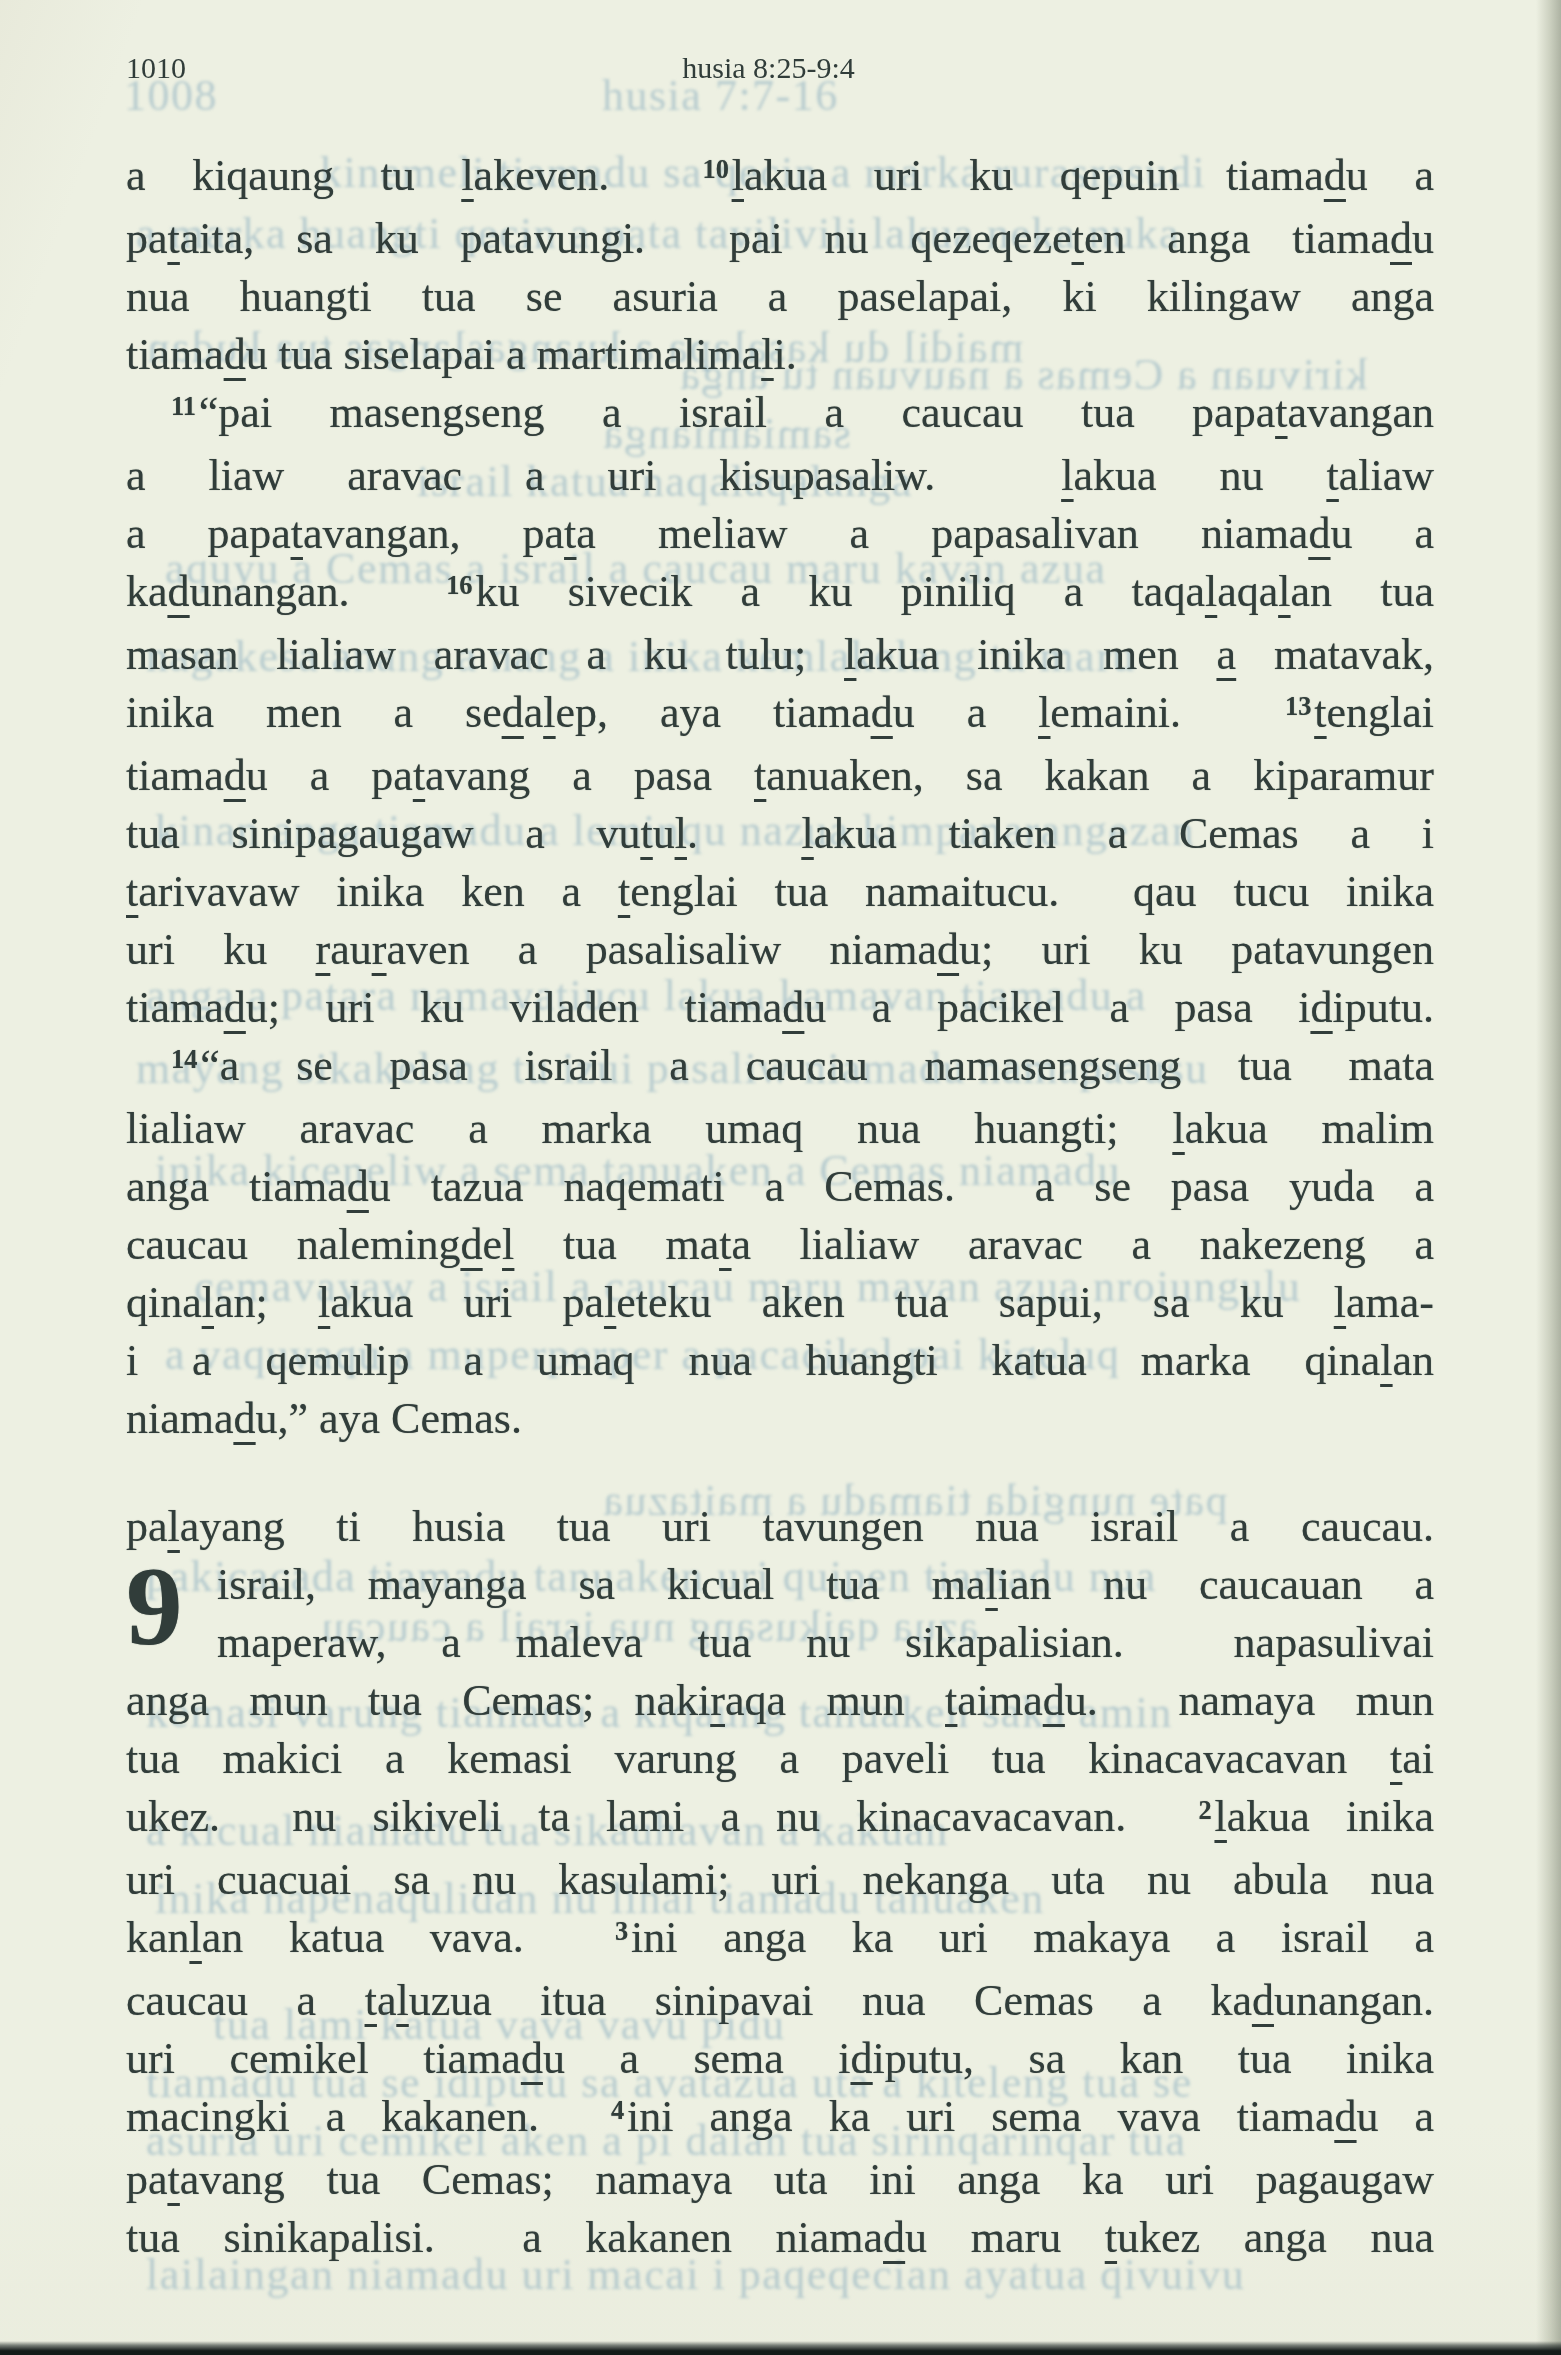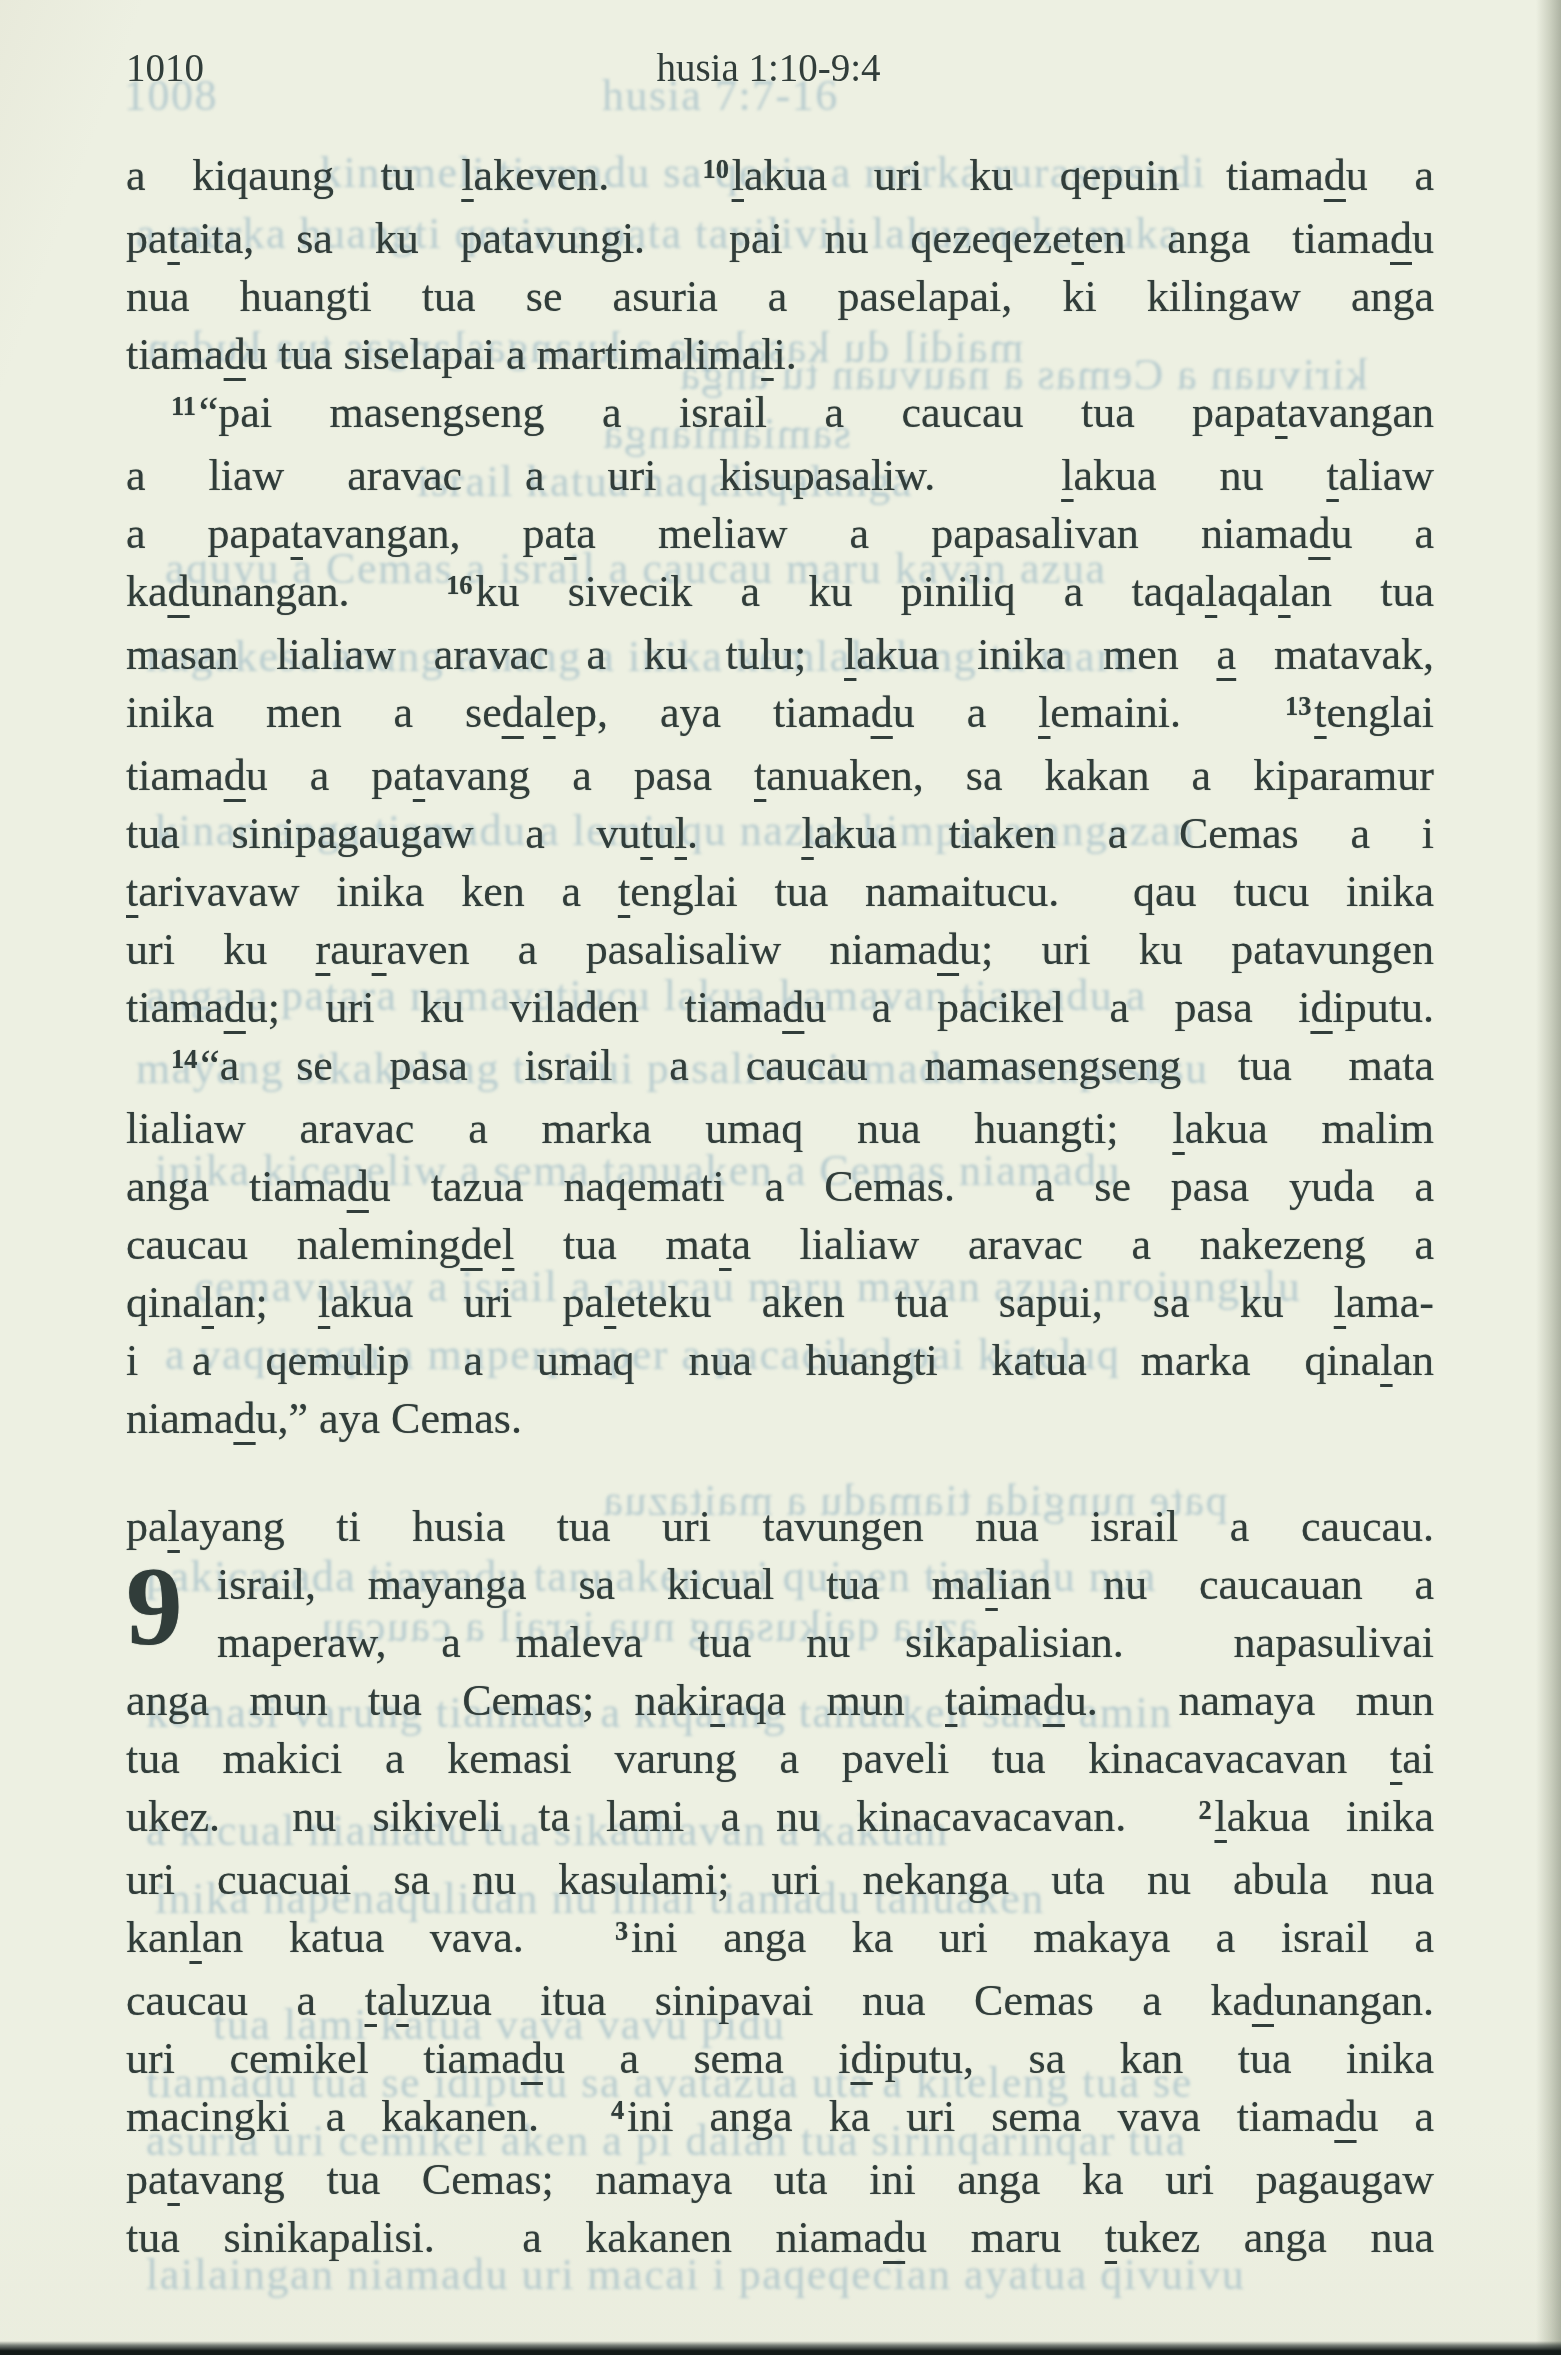--- a/index.html
+++ b/index.html
@@ -23,21 +23,21 @@
   .ghost{
     position:absolute;white-space:nowrap;
     color:rgba(140,175,192,.55);
     filter:blur(1.5px);
     font-size:44px;letter-spacing:1.5px;
   }
   .ghost.m{transform:scaleX(-1);}
   .content{
     position:absolute;left:126px;width:1308px;top:39px;z-index:2;
   }
-  .header-row{position:relative;height:58px;line-height:58px;font-size:39px;}
+  .header-row{position:relative;height:58px;line-height:58px;font-size:30px;}
   .page-number{position:absolute;left:0;top:0;}
   .running-title{position:absolute;left:0;right:23px;text-align:center;top:0;}
   .body-text{margin-top:50px;font-size:44px;line-height:58px;}
   .line{
     text-align:justify;
     -moz-text-align-last:justify;
     text-align-last:justify;
     text-shadow:0 0 1px rgba(44,58,55,.55);
   }
   .line.last{text-align-last:auto;-moz-text-align-last:auto;}
@@ -104,21 +104,21 @@
       <span class="ghost" style="left: 146px; top: 1805px;">a kicual niamadu tua sikauhavan a kakuan</span>
       <span class="ghost" style="left: 213px; top: 1999px;">tua lami katua vava vavu pidu</span>
       <span class="ghost" style="left: 146px; top: 2057px;">tiamadu tua se idiputu sa avatazua uta a kiteleng tua se</span>
       <span class="ghost" style="left: 146px; top: 2115px;">asuria uri cemikel aken a pi dalan tua sirinqarinqar tua</span>
       <span class="ghost" style="left: 146px; top: 2249px;">lailaingan niamadu uri macai i paqeqecian ayatua qivuivu</span>
     </div>
 
   <div class="content">
     <div class="header-row">
       <span class="page-number">1010</span>
-      <span class="running-title">husia 1:10-9:4</span>
+      <span class="running-title">husia 8:25-9:4</span>
     </div>
 
     <div class="body-text" id="body-text">
         <div class="line">a kiqaung tu <span class="ul">l</span>akeven.&nbsp; <span class="sup">10</span><span class="ul">l</span>akua uri ku qepuin tiama<span class="ul">d</span>u a</div>
         <div class="line">pa<span class="ul">t</span>aita, sa ku patavungi.&nbsp; pai nu qezeqeze<span class="ul">t</span>en anga tiama<span class="ul">d</span>u</div>
         <div class="line">nua huangti tua se <b>asuria</b> a paselapai, ki kilingaw anga</div>
         <div class="line last">tiama<span class="ul">d</span>u tua siselapai a martimalima<span class="ul">l</span>i.</div>
         <div class="line indent"><span class="sup">11</span>“pai masengseng a <b>israil</b> a caucau tua papa<span class="ul">t</span>avangan</div>
         <div class="line">a liaw aravac a uri kisupasaliw.&nbsp; <span class="ul">l</span>akua nu <span class="ul">t</span>aliaw</div>
         <div class="line">a papa<span class="ul">t</span>avangan, pa<span class="ul">t</span>a meliaw a papasalivan niama<span class="ul">d</span>u a</div>

